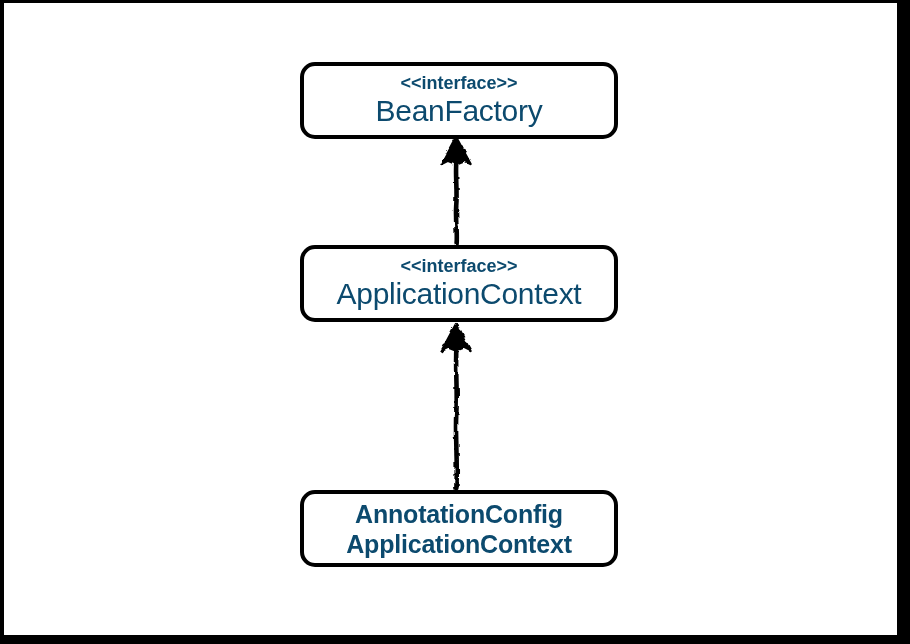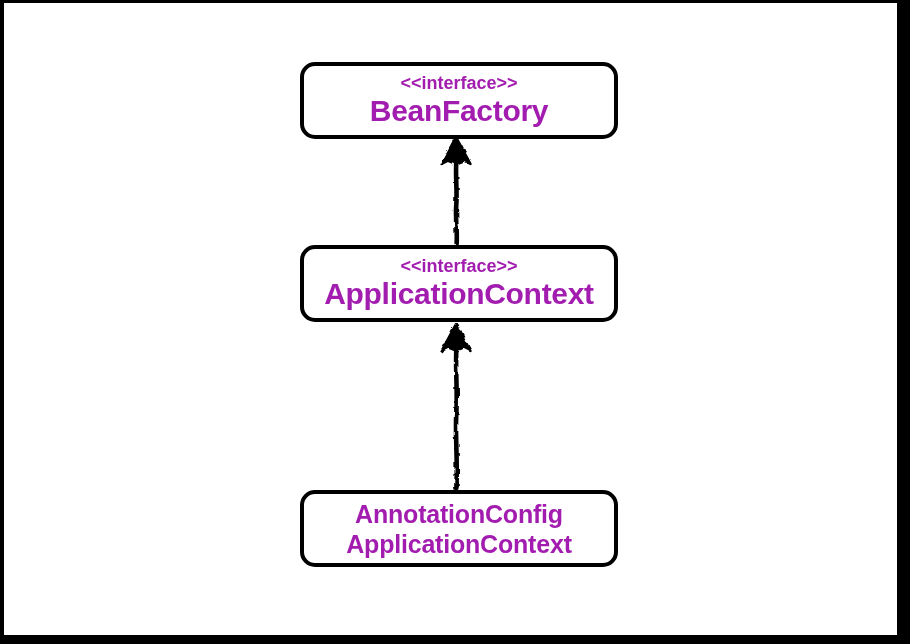--- a/index.html
+++ b/index.html
@@ -23,34 +23,34 @@
     height: 77px;
     left: 296px;
     background: #ffffff;
     border: 4px solid #000000;
     border-radius: 15px;
     display: flex;
     flex-direction: column;
     align-items: center;
     justify-content: center;
     text-align: center;
-    color: #a21caf;
+    color: #0c4a6e;
   }
   .node-top    { top: 59px; }
   .node-middle { top: 242px; }
   .node-bottom { top: 487px; align-items: center; }
   .stereotype {
     font-size: 18px;
     font-weight: bold;
     line-height: 1.1;
     letter-spacing: 0px;
   }
   .node-name {
     font-size: 30px;
-    font-weight: bold;
+    font-weight: normal;
     line-height: 1.1;
     letter-spacing: -0.3px;
   }
   .node-name-two-line {
     font-size: 25px;
     font-weight: bold;
     line-height: 1.2;
     letter-spacing: -0.2px;
   }
   .arrow-layer {

